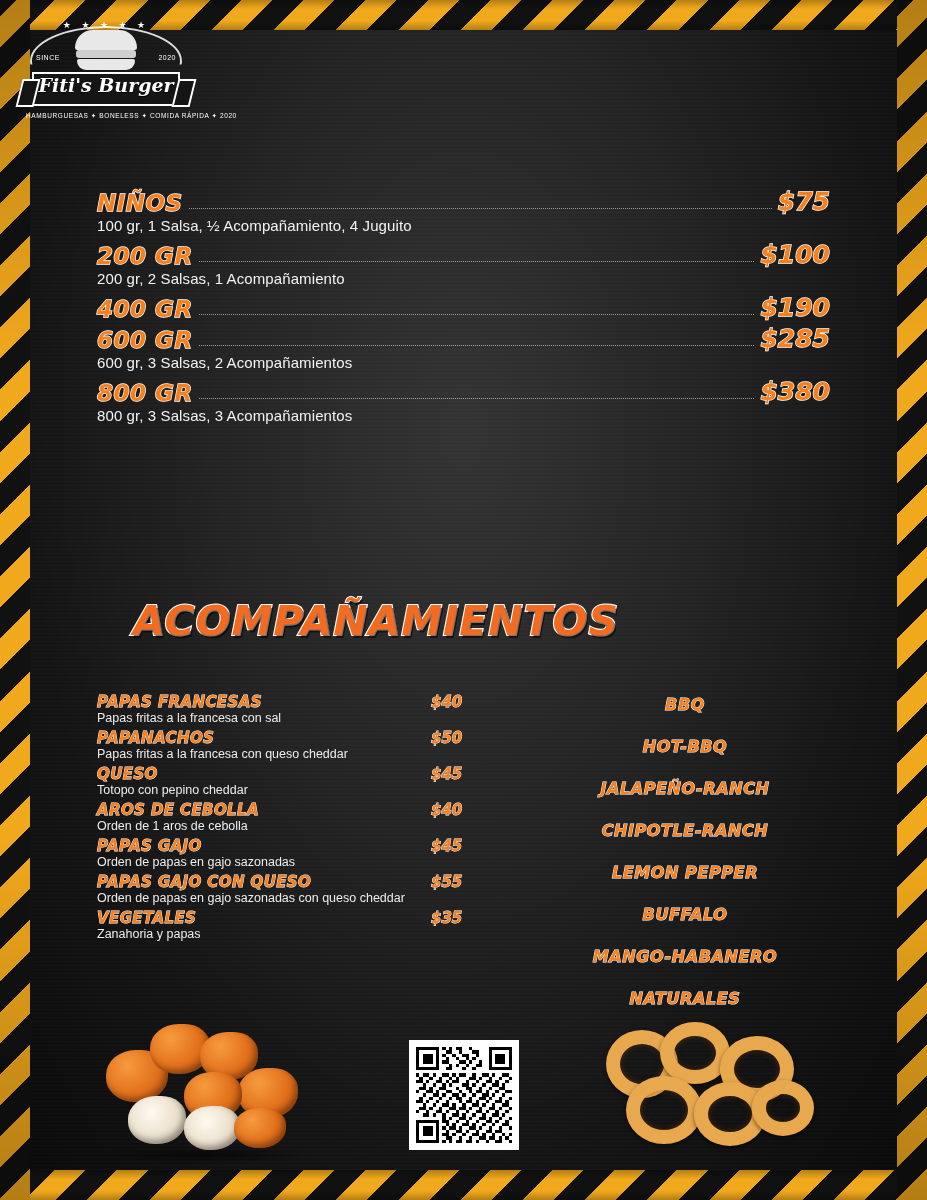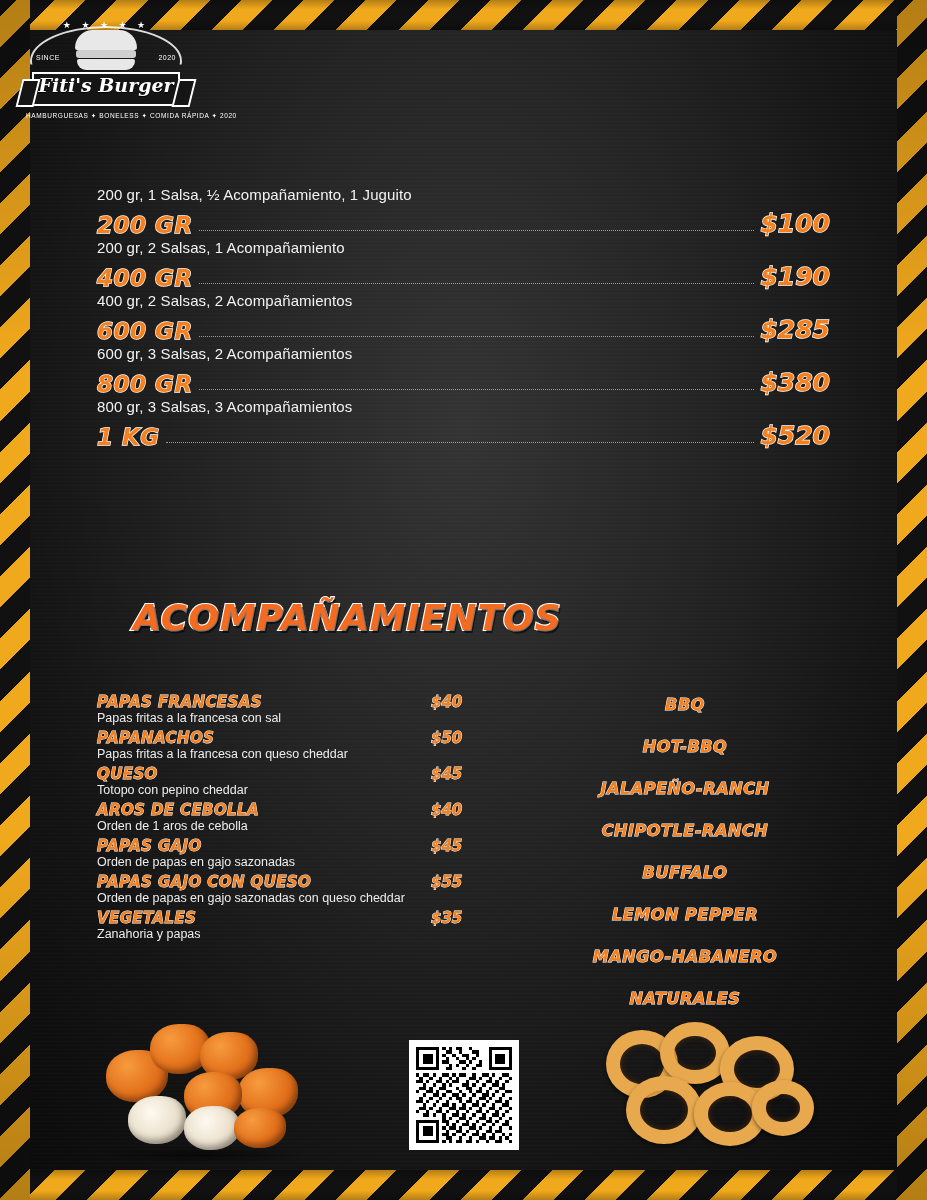--- a/index.html
+++ b/index.html
@@ -167,21 +167,21 @@
     font-size: 15px; color: #f2f2f2;
     margin-top: 1px; margin-bottom: 6px;
     letter-spacing: .1px;
   }
 
   
   .sec-title {
     position: absolute;
     font-family: "DejaVu Sans", sans-serif;
     font-weight: bold; font-style: italic;
-    font-size: 36px; letter-spacing: 1px;
+    font-size: 41px; letter-spacing: 1px;
     color: #f26b20;
     -webkit-text-stroke: 2.2px #ffffff;
     paint-order: stroke fill;
     text-shadow: 2px 3px 0 rgba(0,0,0,.55);
     white-space: nowrap;
   }
   .sec-title.acc { top: 597px; left: 133px; }
   .sec-title.sal { top: 600px; left: 598px; }
 
   
@@ -285,55 +285,54 @@
       <div class="logo-since-left">SINCE</div>
       <div class="logo-since-right">2020</div>
       <div class="logo-ribbon"></div>
       <div class="logo-name">Fiti's Burger</div>
       <div class="logo-tag">HAMBURGUESAS ✦ BONELESS ✦ COMIDA RÁPIDA ✦ 2020</div>
     </div>
 
 
     <div class="pricelist">
 
-      <div class="price-desc">200 gr, 1 Salsa, ½ Acompañamiento, 1 Juguito</div>
+      <div class="price-row">
+        <span class="price-name">NIÑOS</span>
+        <span class="dots"></span>
+        <span class="price-val">$75</span>
+      </div>
+      <div class="price-desc">100 gr, 1 Salsa, ½ Acompañamiento, 4 Juguito</div>
 
       <div class="price-row">
         <span class="price-name">200 GR</span>
         <span class="dots"></span>
         <span class="price-val">$100</span>
       </div>
       <div class="price-desc">200 gr, 2 Salsas, 1 Acompañamiento</div>
 
       <div class="price-row">
         <span class="price-name">400 GR</span>
         <span class="dots"></span>
         <span class="price-val">$190</span>
       </div>
-      <div class="price-desc">400 gr, 2 Salsas, 2 Acompañamientos</div>
 
       <div class="price-row">
         <span class="price-name">600 GR</span>
         <span class="dots"></span>
         <span class="price-val">$285</span>
       </div>
       <div class="price-desc">600 gr, 3 Salsas, 2 Acompañamientos</div>
 
       <div class="price-row">
         <span class="price-name">800 GR</span>
         <span class="dots"></span>
         <span class="price-val">$380</span>
       </div>
       <div class="price-desc">800 gr, 3 Salsas, 3 Acompañamientos</div>
 
-      <div class="price-row">
-        <span class="price-name">1 KG</span>
-        <span class="dots"></span>
-        <span class="price-val">$520</span>
-      </div>
 
     </div>
 
     <div class="sec-title acc">ACOMPAÑAMIENTOS</div>
 
     <div class="sides">
 
       <div class="side-row">
         <span class="side-name">PAPAS FRANCESAS</span>
         <span class="side-spacer"></span>
@@ -383,22 +382,22 @@
       </div>
       <div class="side-desc">Zanahoria y papas</div>
 
     </div>
 
     <div class="sauces">
       <div class="sauce">BBQ</div>
       <div class="sauce">HOT-BBQ</div>
       <div class="sauce">JALAPEÑO-RANCH</div>
       <div class="sauce">CHIPOTLE-RANCH</div>
+      <div class="sauce">LEMON PEPPER</div>
       <div class="sauce">BUFFALO</div>
-      <div class="sauce">LEMON PEPPER</div>
       <div class="sauce">MANGO-HABANERO</div>
       <div class="sauce">NATURALES</div>
     </div>
 
     <div class="boneless-photo">
       <div class="photo-shadow"></div>
       <div class="nug" style="left:18px;  top:40px; width:62px; height:52px;"></div>
       <div class="nug" style="left:62px;  top:14px; width:60px; height:50px;"></div>
       <div class="nug" style="left:112px; top:22px; width:58px; height:48px;"></div>
       <div class="nug" style="left:150px; top:58px; width:60px; height:50px;"></div>

